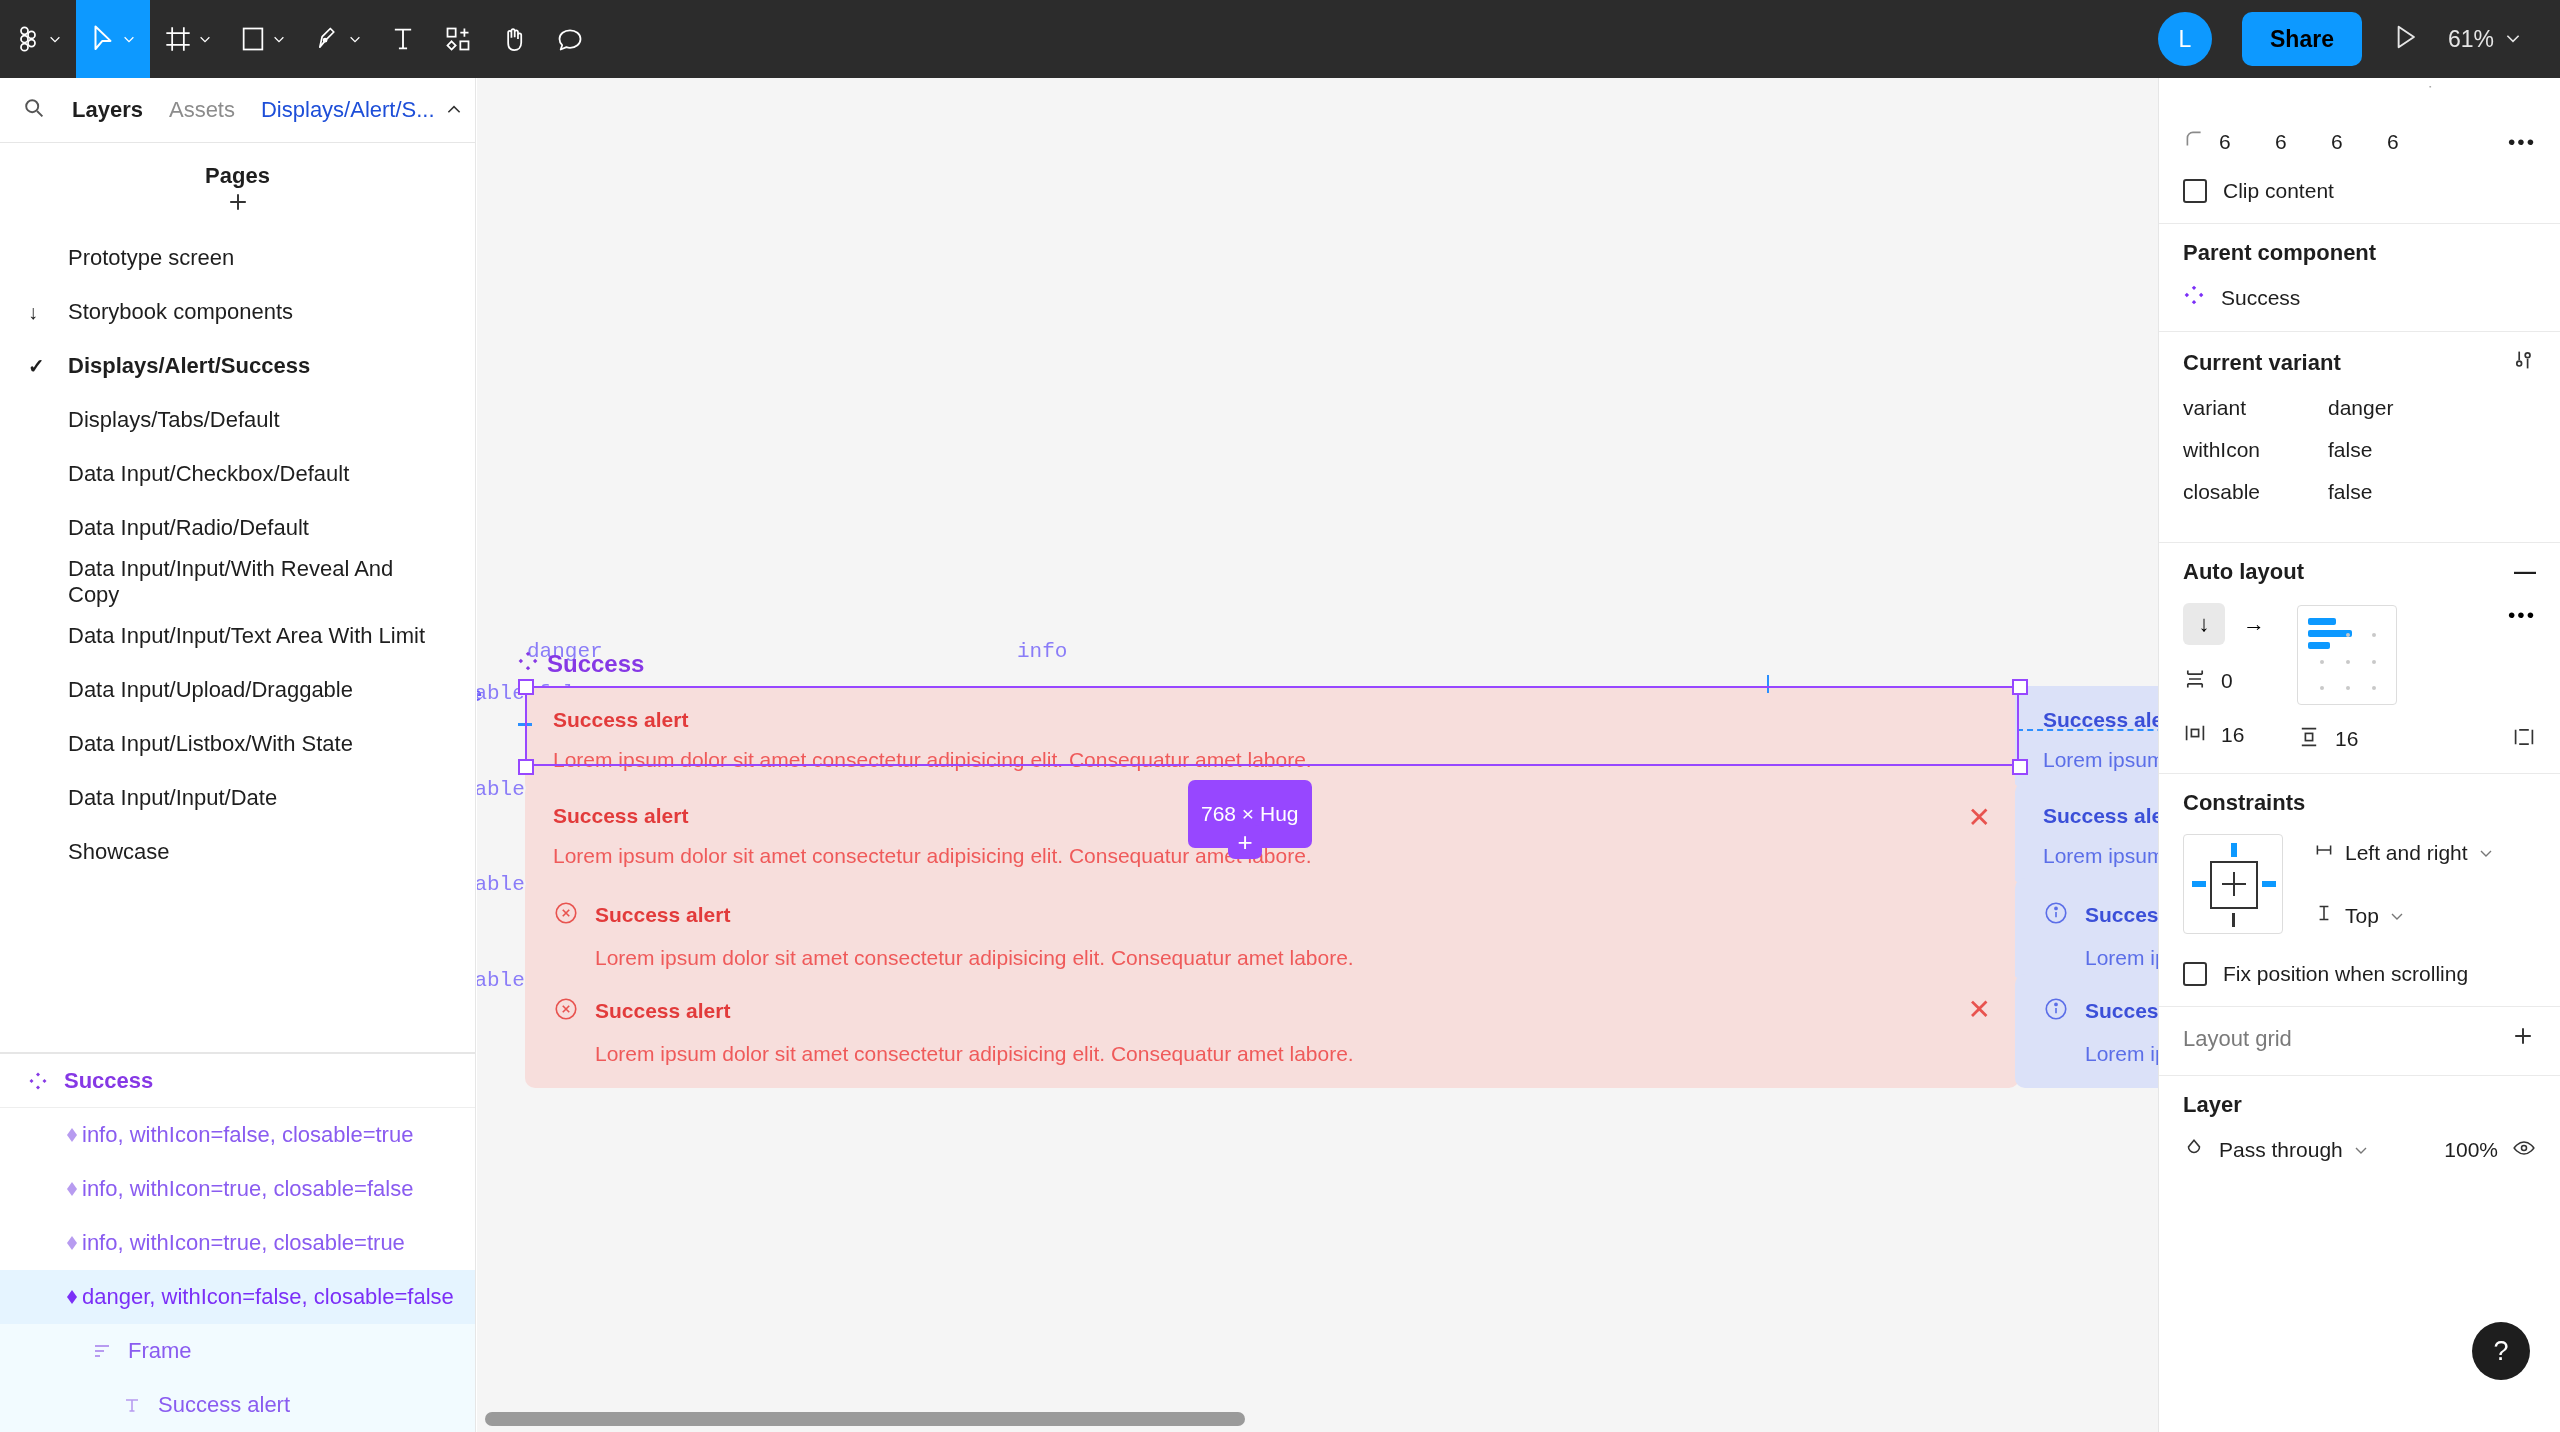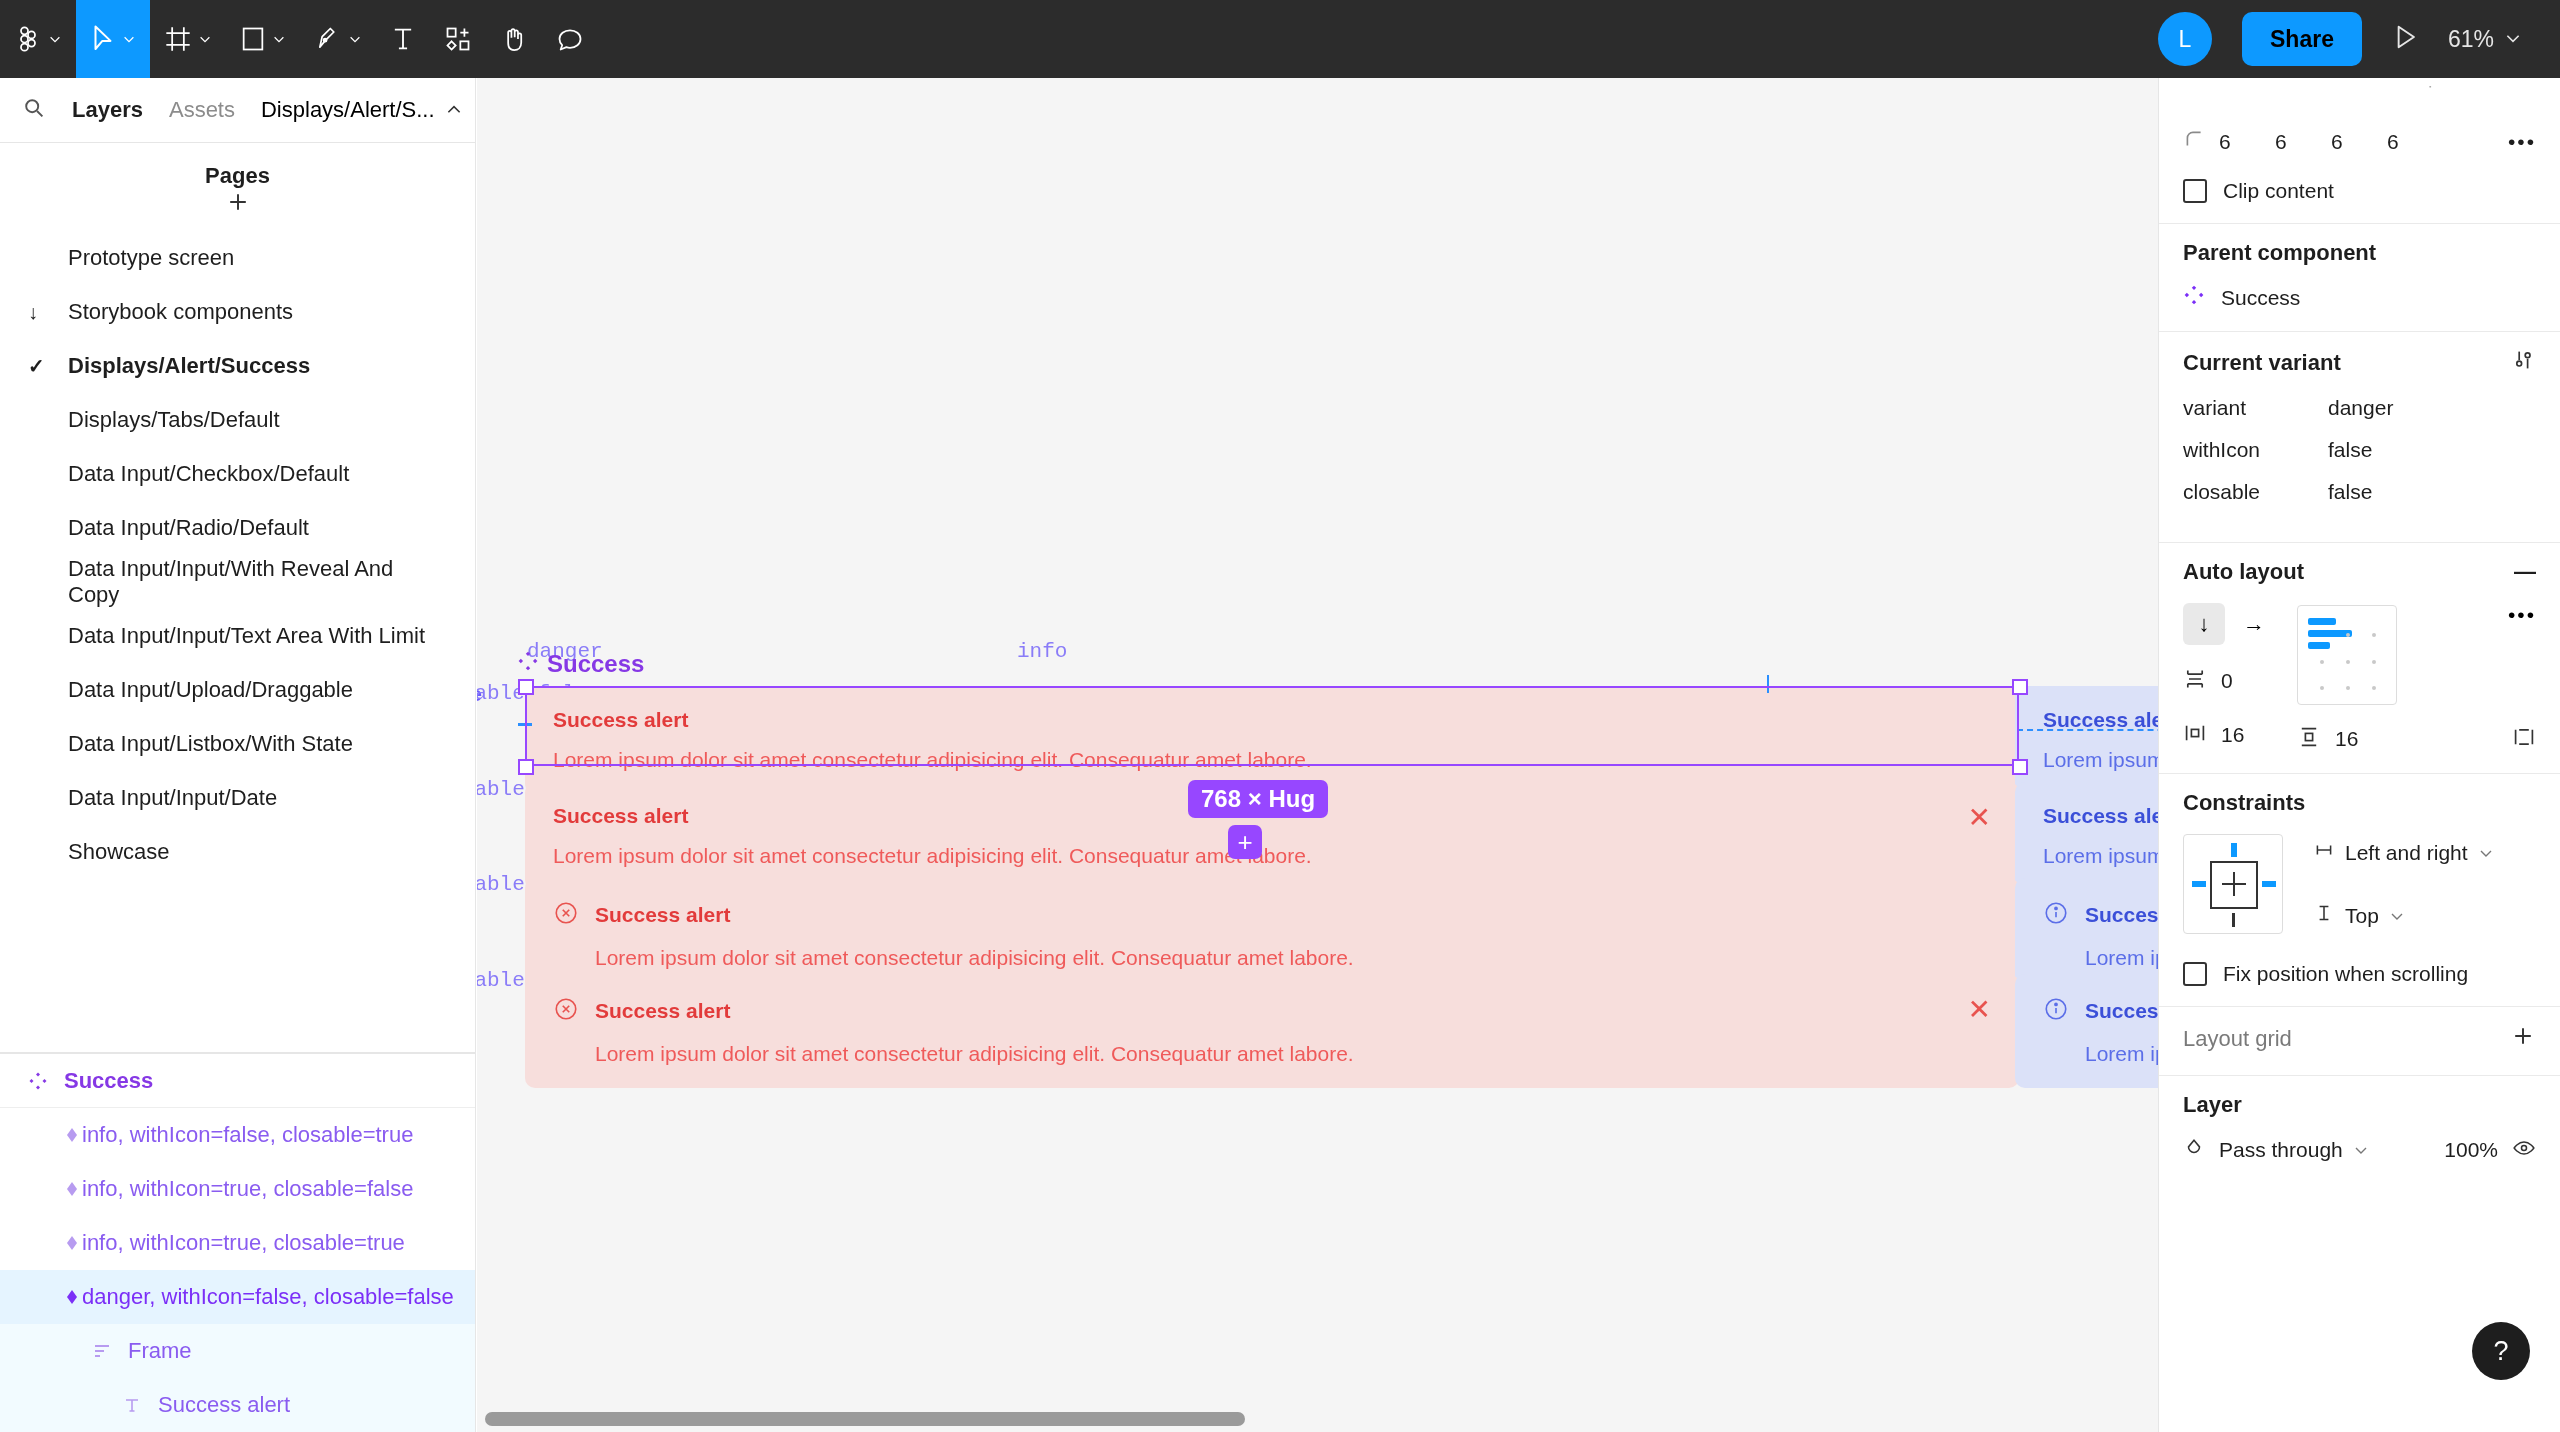--- a/index.html
+++ b/index.html
@@ -51,21 +51,21 @@
     display: flex; flex-direction: column;
   }
   .lp-tabs {
     height: 65px; display: flex; align-items: center; gap: 26px;
     padding: 0 22px; border-bottom: 1px solid #e6e6e6;
   }
   .lp-tab { font-size: 22px; color: #8c8c8c; cursor: pointer; }
   .lp-tab.active { color: #1e1e1e; font-weight: 700; }
   .lp-file {
     margin-left: auto; display: flex; align-items: center; gap: 10px;
-    font-size: 22px; color: #000000; cursor: pointer; text-align: center;
+    font-size: 22px; color: #1d4ed8; cursor: pointer; text-align: center;
   }
   .pages-hdr {
     display: flex; align-items: center; justify-content: space-between;
     padding: 20px 28px 10px 28px;
     flex-direction: column;
   }
   .pages-hdr span { font-size: 22px; font-weight: 700; color: #1e1e1e; }
   .pages-list { padding: 0 0 14px 0; }
   .page-row {
     display: flex; align-items: center; height: 54px;
@@ -124,21 +124,21 @@
   }
   .sel-outline {
     position: absolute; border: 2px solid #9747ff; pointer-events: none;
   }
   .handle {
     position: absolute; width: 16px; height: 16px;
     background: #fff; border: 2px solid #9747ff;
   }
   .size-badge {
     position: absolute; background: #9747ff; color: #fff;
-    font-size: 24px; font-weight: 700; padding: 5px 13px; border-radius: 7px;
+    font-size: 21px; font-weight: 400; padding: 22px 13px; border-radius: 7px;
     white-space: nowrap;
   }
   .plus-badge {
     position: absolute; width: 34px; height: 34px; border-radius: 7px;
     background: #9747ff; color: #fff; display: flex;
     align-items: center; justify-content: center; font-size: 26px; line-height: 1;
   }
   .dash-guide {
     position: absolute; border-top: 2px dashed #2b8fff; pointer-events: none;
   }

